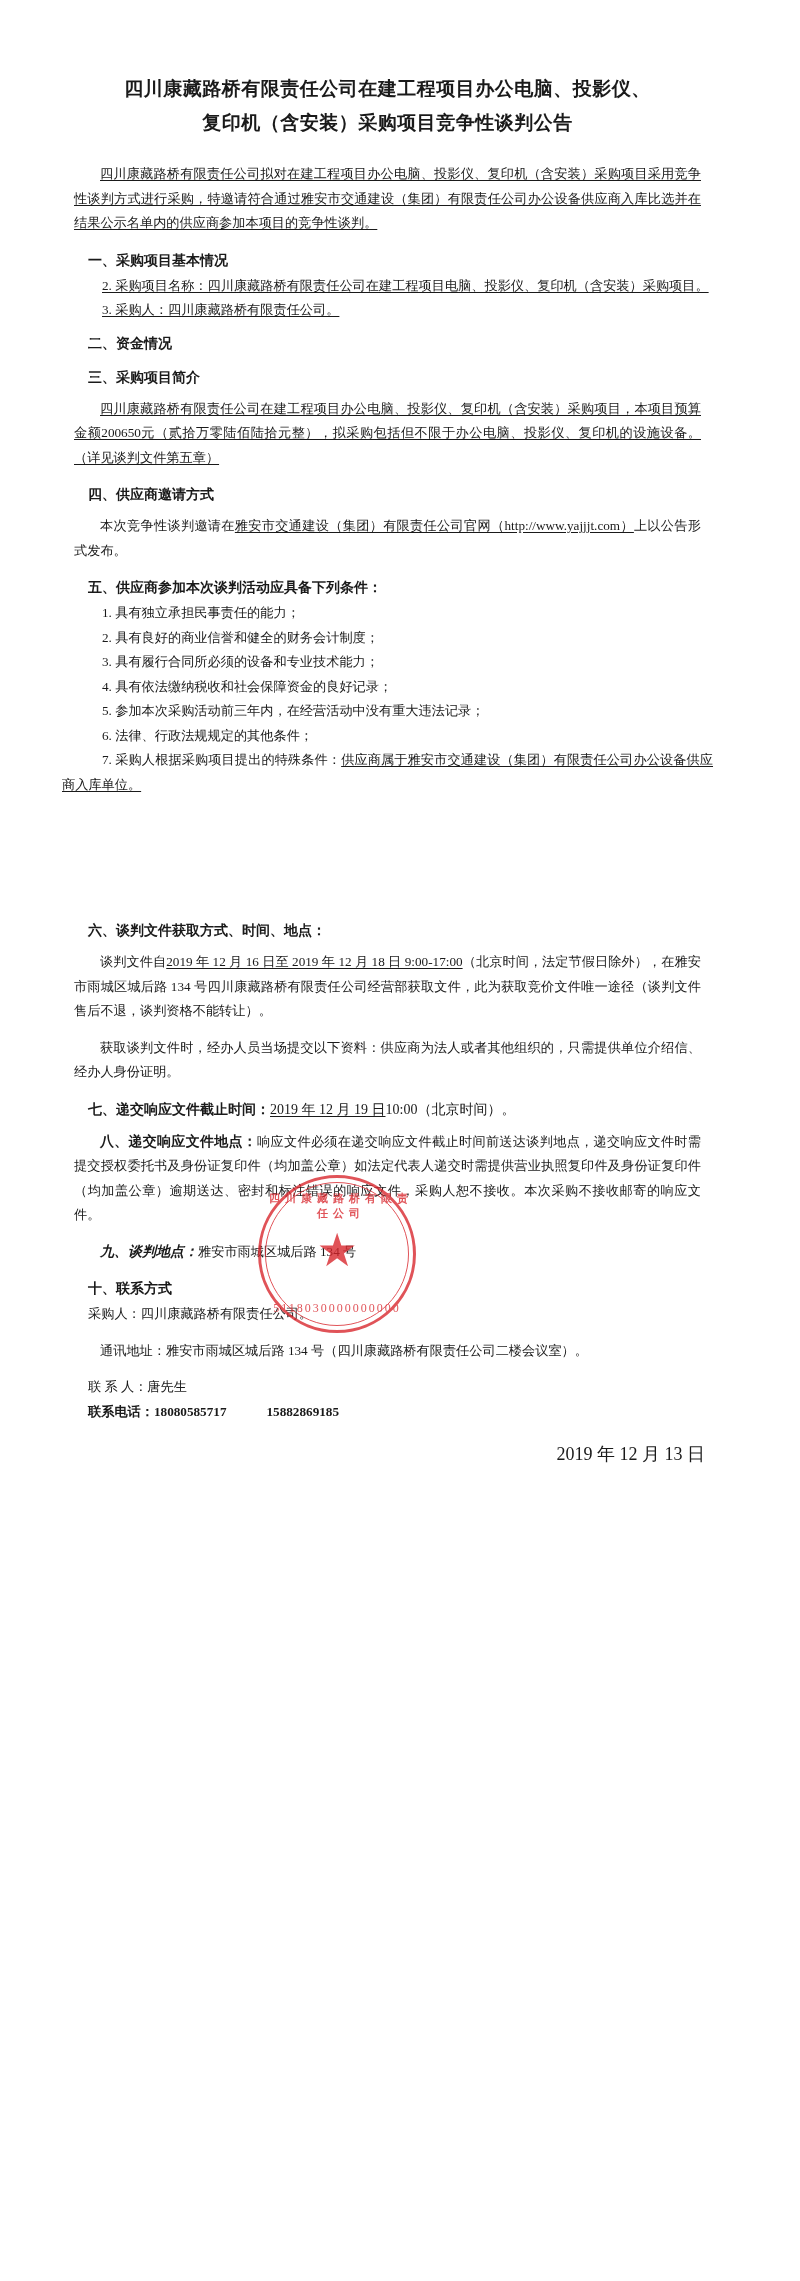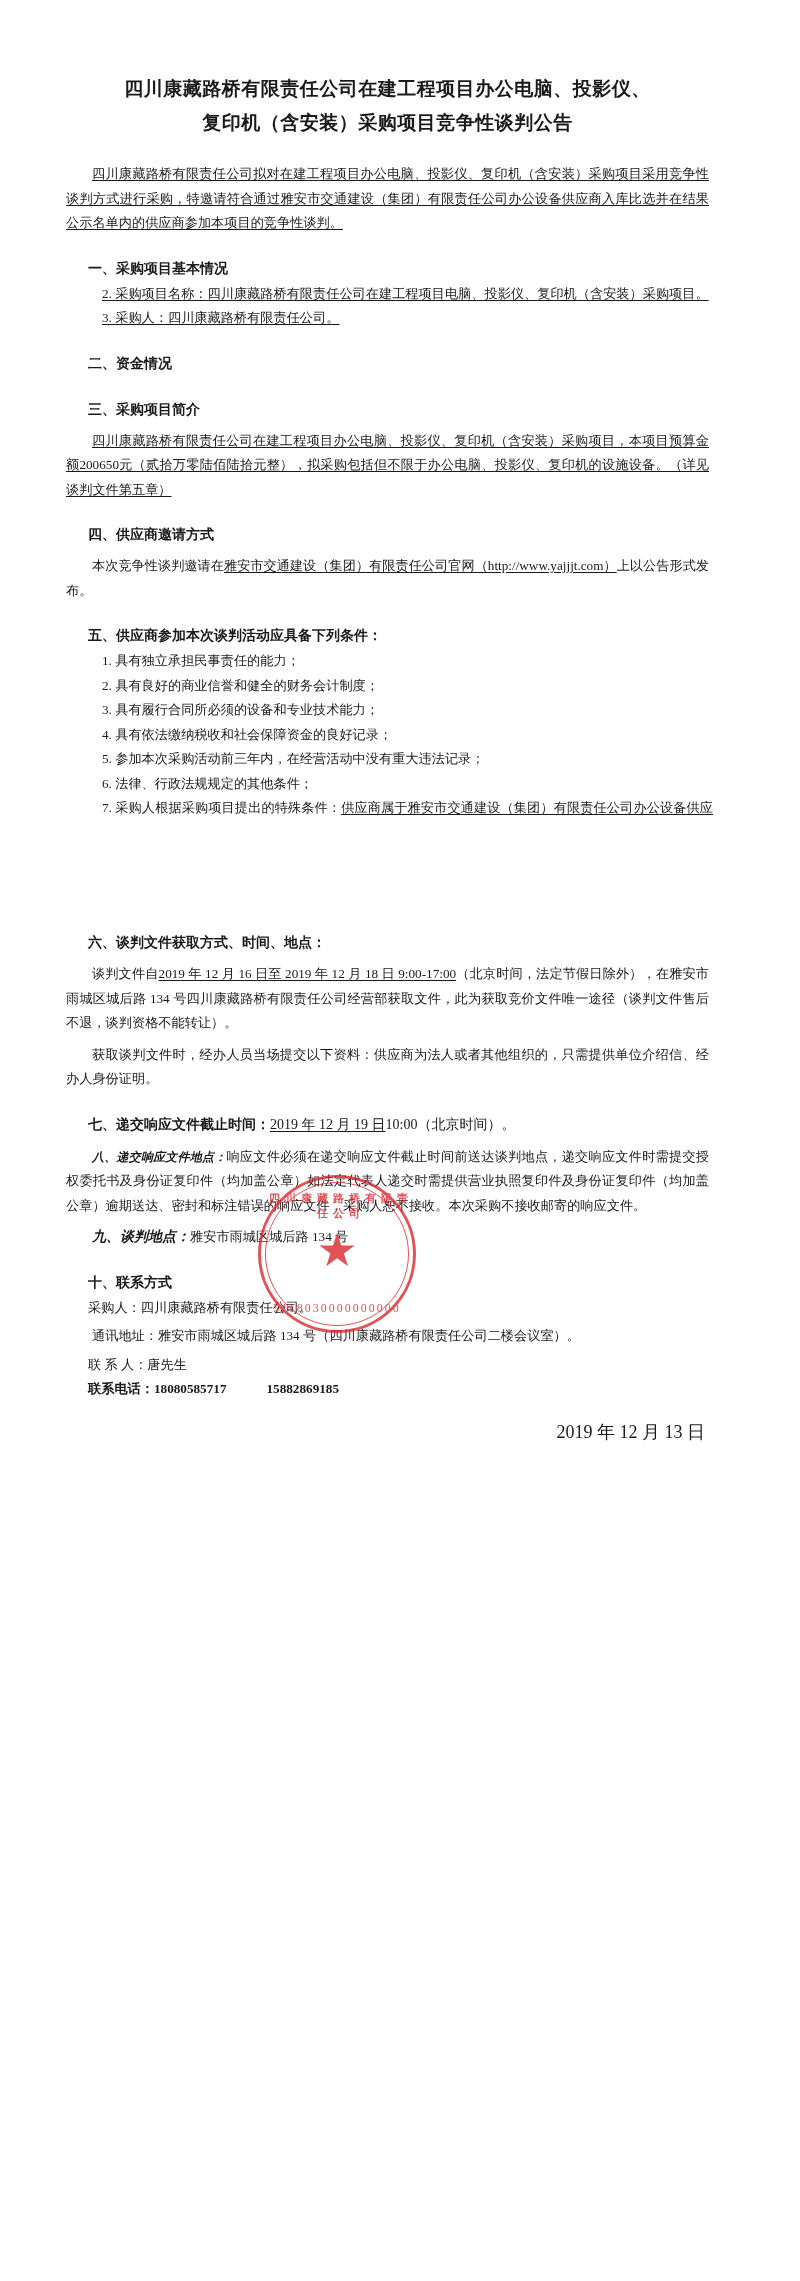--- a/index.html
+++ b/index.html
@@ -39,34 +39,34 @@
     padding-top: 72px;
     margin: 0 14px;
   }
   .title-line {
     display: block;
   }
   .body-text {
     font-size: 13.2px;
     line-height: 24.5px;
     text-align: justify;
-    margin: 4px;
+    margin: 12px;
   }
   .indent {
     text-indent: 26px;
   }
   .para {
     margin-top: 7px;
   }
   .section-head {
     font-size: 14px;
     font-weight: bold;
     line-height: 26px;
     text-indent: 26px;
-    margin-top: 20px;
+    margin-top: 8px;
   }
   .sub-item {
     font-size: 13.2px;
     line-height: 24.5px;
     text-indent: 40px;
     text-align: justify;
   }
   .sub-item-wrap {
     font-size: 13.2px;
     line-height: 24.5px;
@@ -184,21 +184,21 @@
 <div class="page-gap"></div>
 
 <div class="page page-2">
 
   <div class="section-head p2-top">六、谈判文件获取方式、时间、地点：</div>
   <p class="body-text indent gap-small"><span>谈判文件自</span><span class="u">2019 年 12 月 16 日至 2019 年 12 月 18 日 9:00-17:00</span><span>（北京时间，法定节假日除外），在雅安市雨城区城后路 134 号四川康藏路桥有限责任公司经营部获取文件，此为获取竞价文件唯一途径（谈判文件售后不退，谈判资格不能转让）。</span></p>
   <p class="body-text indent para">获取谈判文件时，经办人员当场提交以下资料：供应商为法人或者其他组织的，只需提供单位介绍信、经办人身份证明。</p>
 
   <div class="section-head"><span>七、递交响应文件截止时间：</span><span class="u" style="font-weight:normal;">2019 年 12 月 19 日</span><span style="font-weight:normal;">10:00（北京时间）。</span></div>
 
-  <p class="body-text indent para"><span style="font-weight:bold;font-size:12px;font-style:italic;">八、递交响应文件地点：</span><span>响应文件必须在递交响应文件截止时间前送达谈判地点，递交响应文件时需提交授权委托书及身份证复印件（均加盖公章）如法定代表人递交时需提供营业执照复印件及身份证复印件（均加盖公章）逾期送达、密封和标注错误的响应文件，采购人恕不接收。本次采购不接收邮寄的响应文件。</span></p>
+  <p class="body-text indent para"><span style="font-weight:bold;font-size:14px;">八、递交响应文件地点：</span><span>响应文件必须在递交响应文件截止时间前送达谈判地点，递交响应文件时需提交授权委托书及身份证复印件（均加盖公章）如法定代表人递交时需提供营业执照复印件及身份证复印件（均加盖公章）逾期送达、密封和标注错误的响应文件，采购人恕不接收。本次采购不接收邮寄的响应文件。</span></p>
 
   <p class="body-text indent para"><span style="font-weight:bold;font-size:14px;font-style:italic;">九、谈判地点：</span><span>雅安市雨城区城后路 134 号</span></p>
 
   <div class="section-head">十、联系方式</div>
   <div class="contact-line">采购人：四川康藏路桥有限责任公司。</div>
   <p class="body-text indent">通讯地址：雅安市雨城区城后路 134 号（四川康藏路桥有限责任公司二楼会议室）。</p>
   <div class="contact-line"><span>联 系 人：</span><span>唐先生</span></div>
   <div class="phone-line" style="font-weight:bold;"><span>联系电话：</span><span>18080585717</span><span class="phone-gap"></span><span>15882869185</span></div>
 
   <div class="date-line">2019 年 12 月 13 日</div>

